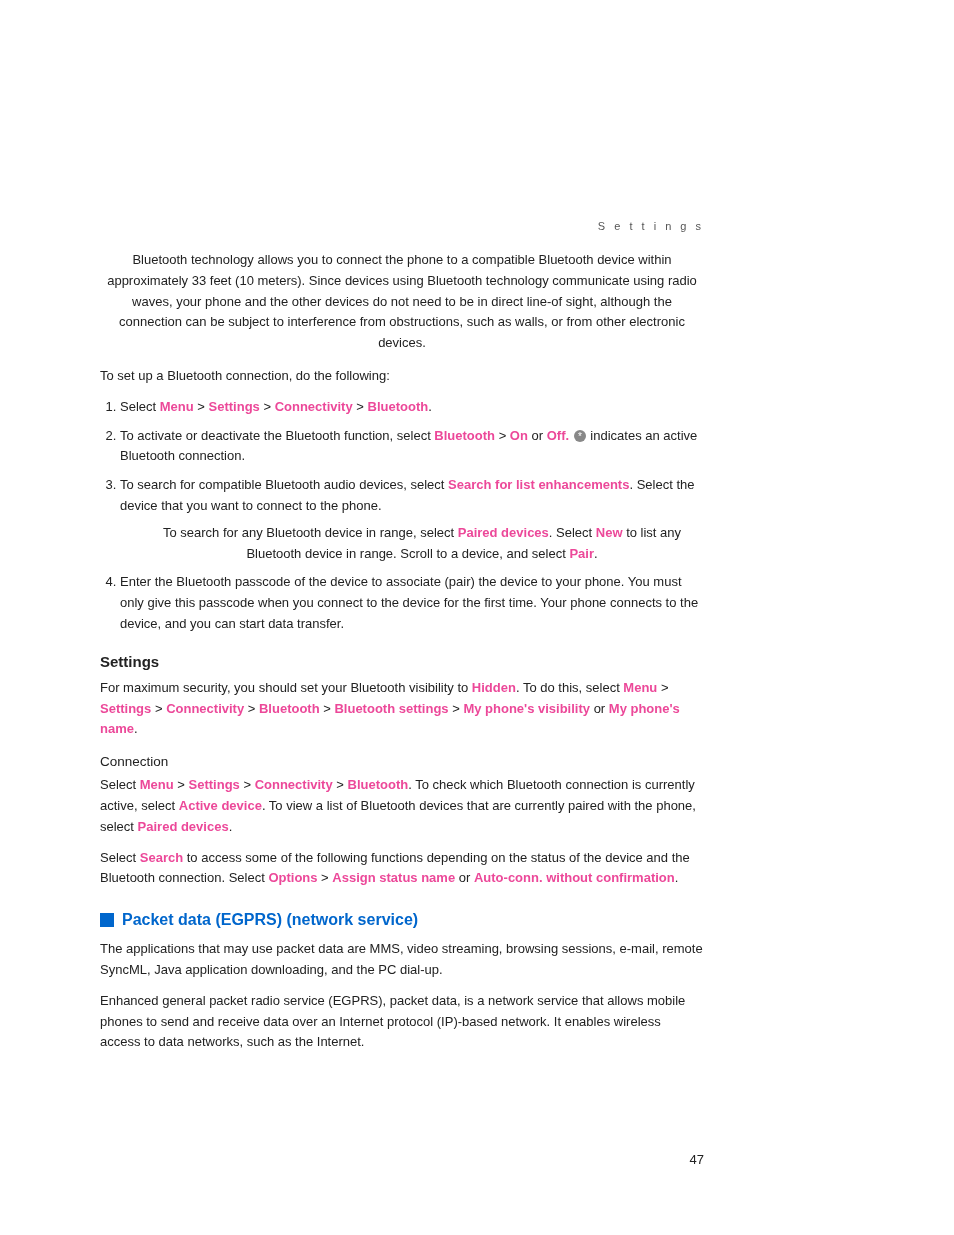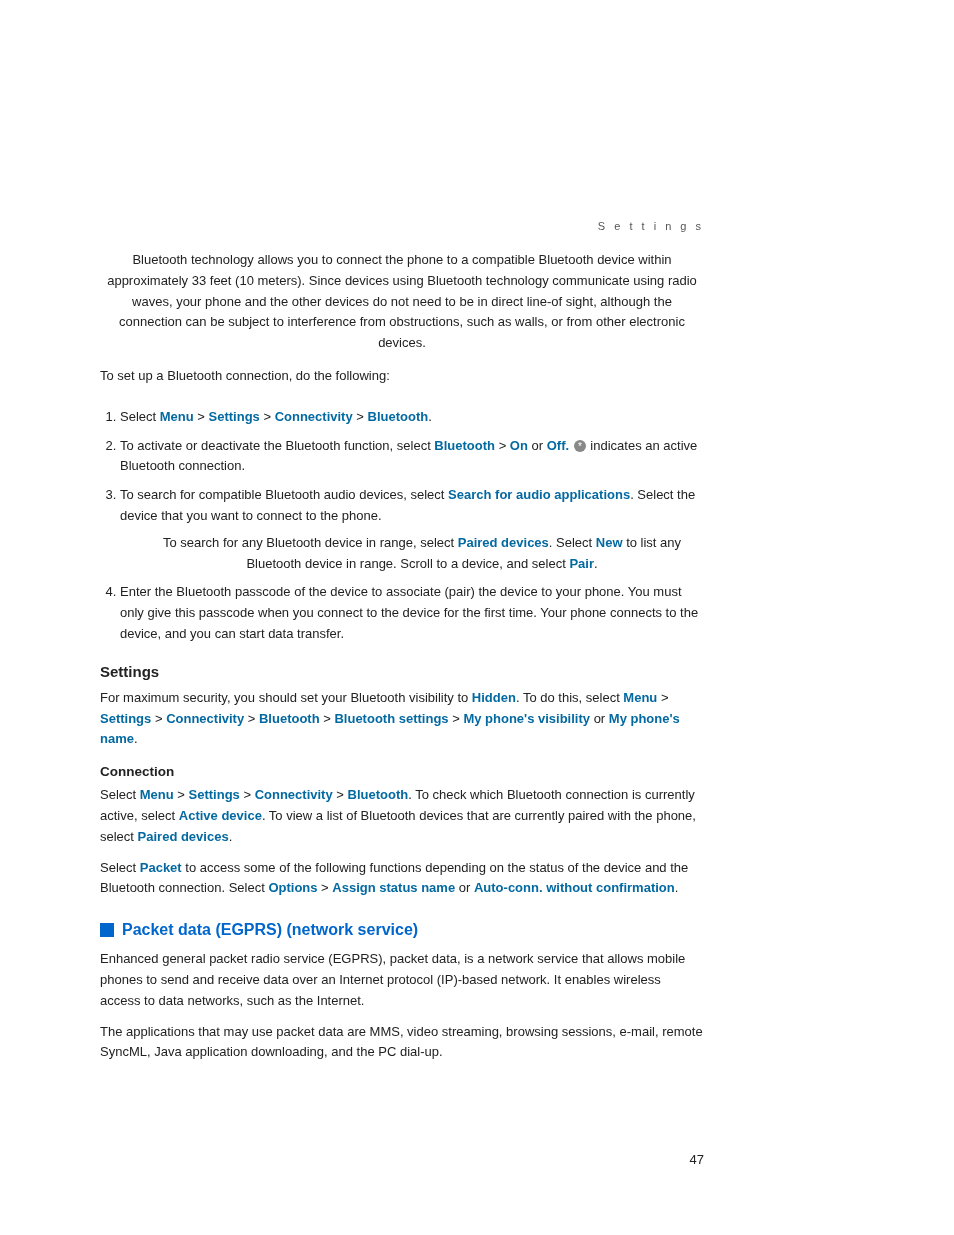--- a/index.html
+++ b/index.html
@@ -35,31 +35,31 @@
     }
 
     .body-text {
       font-size: 13px;
       line-height: 1.6;
       color: #222222;
       margin-bottom: 10px;
     }
 
     .blue-link {
-      color: #0369a1;
+      color: #ec4899;
       font-weight: bold;
     }
 
     .intro-para {
       margin-bottom: 12px;
       text-align: center;
     }
 
     .setup-intro {
-      margin-bottom: 20px;
+      margin-bottom: 10px;
     }
 
     ol {
       margin-left: 20px;
       margin-bottom: 12px;
     }
 
     ol li {
       font-size: 13px;
       line-height: 1.6;
@@ -79,21 +79,21 @@
     .section-heading {
       font-size: 15px;
       font-weight: bold;
       color: #222222;
       margin-top: 18px;
       margin-bottom: 8px;
     }
 
     .sub-heading {
       font-size: 13.5px;
-      font-weight: bold;
+      font-weight: normal;
       color: #222222;
       margin-top: 14px;
       margin-bottom: 6px;
     }
 
     .packet-data-heading {
       display: flex;
       align-items: center;
       gap: 8px;
       margin-top: 22px;
@@ -137,21 +137,21 @@
     <li>
       <span>Select </span><span class="blue-link">Menu</span><span> &gt; </span><span class="blue-link">Settings</span><span> &gt; </span><span class="blue-link">Connectivity</span><span> &gt; </span><span class="blue-link">Bluetooth</span><span>.</span>
     </li>
     <li>
       <span>To activate or deactivate the Bluetooth function, select </span><span class="blue-link">Bluetooth</span><span> &gt; </span><span class="blue-link">On</span><span> or </span><span class="blue-link">Off.</span><span> <svg width="14" height="14" viewBox="0 0 14 14" style="vertical-align:middle; display:inline-block;" xmlns="http://www.w3.org/2000/svg">
             <circle cx="7" cy="7" r="6" fill="#888888"></circle>
             <text x="7" y="11" text-anchor="middle" font-size="10" fill="white" font-family="Arial">*</text>
           </svg> </span><span>indicates an active Bluetooth connection.</span>
     </li>
     <li>
-      <span>To search for compatible Bluetooth audio devices, select </span><span class="blue-link">Search for audio applications</span><span>. Select the device that you want to connect to the phone.</span>
+      <span>To search for compatible Bluetooth audio devices, select </span><span class="blue-link">Search for list enhancements</span><span>. Select the device that you want to connect to the phone.</span>
       <div class="sub-item">
         <span>To search for any Bluetooth device in range, select </span><span class="blue-link">Paired devices</span><span>. Select </span><span class="blue-link">New</span><span> to list any Bluetooth device in range. Scroll to a device, and select </span><span class="blue-link">Pair</span><span>.</span>
       </div>
     </li>
     <li>
       <span>Enter the Bluetooth passcode of the device to associate (pair) the device to your phone. You must only give this passcode when you connect to the device for the first time. Your phone connects to the device, and you can start data transfer.</span>
     </li>
   </ol>
 
   <h2 class="section-heading">Settings</h2>
@@ -161,27 +161,27 @@
     <span>For maximum security, you should set your Bluetooth visibility to </span><span class="blue-link">Hidden</span><span>. To do this, select </span><span class="blue-link">Menu</span><span> &gt; </span><span class="blue-link">Settings</span><span> &gt; </span><span class="blue-link">Connectivity</span><span> &gt; </span><span class="blue-link">Bluetooth</span><span> &gt; </span><span class="blue-link">Bluetooth settings</span><span> &gt; </span><span class="blue-link">My phone's visibility</span><span> or </span><span class="blue-link">My phone's name</span><span>.</span>
   </p>
 
   <h3 class="sub-heading">Connection</h3>
 
   <p class="body-text">
     <span>Select </span><span class="blue-link">Menu</span><span> &gt; </span><span class="blue-link">Settings</span><span> &gt; </span><span class="blue-link">Connectivity</span><span> &gt; </span><span class="blue-link">Bluetooth</span><span>. To check which Bluetooth connection is currently active, select </span><span class="blue-link">Active device</span><span>. To view a list of Bluetooth devices that are currently paired with the phone, select </span><span class="blue-link">Paired devices</span><span>.</span>
   </p>
 
   <p class="body-text">
-    <span>Select </span><span class="blue-link">Packet</span><span> to access some of the following functions depending on the status of the device and the Bluetooth connection. Select </span><span class="blue-link">Options</span><span> &gt; </span><span class="blue-link">Assign status name</span><span> or </span><span class="blue-link">Auto-conn. without confirmation</span><span>.</span>
+    <span>Select </span><span class="blue-link">Search</span><span> to access some of the following functions depending on the status of the device and the Bluetooth connection. Select </span><span class="blue-link">Options</span><span> &gt; </span><span class="blue-link">Assign status name</span><span> or </span><span class="blue-link">Auto-conn. without confirmation</span><span>.</span>
   </p>
 
   <div class="packet-data-heading">
     <span class="blue-square"></span>
     <span class="packet-data-heading-text">Packet data (EGPRS) (network service)</span>
   </div>
 
+  <p class="body-text">The applications that may use packet data are MMS, video streaming, browsing sessions, e-mail, remote SyncML, Java application downloading, and the PC dial-up.</p>
+
   <p class="body-text">Enhanced general packet radio service (EGPRS), packet data, is a network service that allows mobile phones to send and receive data over an Internet protocol (IP)-based network. It enables wireless access to data networks, such as the Internet.</p>
-
-  <p class="body-text">The applications that may use packet data are MMS, video streaming, browsing sessions, e-mail, remote SyncML, Java application downloading, and the PC dial-up.</p>
 
   <div class="page-number">47</div>
 
 </div>
 
 </body></html>

